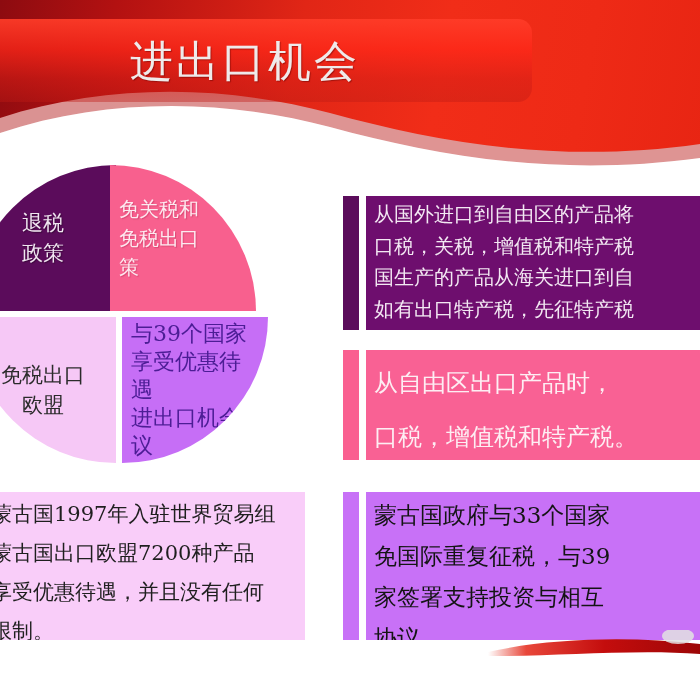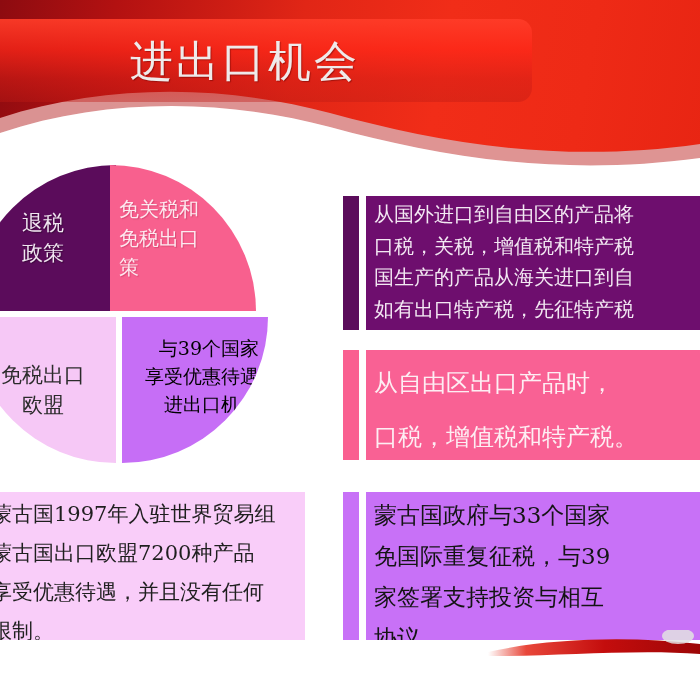--- a/index.html
+++ b/index.html
@@ -41,21 +41,21 @@
     width:128px;text-align:center;font-size:21px;line-height:30px;
     font-family:"DejaVu Serif","Liberation Serif",serif;
   }
   .q-tl{left:0;top:0;border-radius:146px 0 0 0;background:#5b0c5b;}
   .q-tl .qtxt{color:#f0e6f0;text-shadow:1px 1px 1px rgba(0,0,0,.35);}
   .q-tr{left:140px;top:0;border-radius:0 146px 0 0;background:#f8608e;}
   .q-tr .qtxt{color:#fdeaf0;text-align:left;font-size:20px;line-height:29px;text-shadow:1px 1px 1px rgba(160,30,70,.35);}
   .q-bl{left:0;top:152px;border-radius:0 0 0 146px;background:#f6c8f6;}
   .q-bl .qtxt{color:#2b2b2b;}
   .q-br{left:152px;top:152px;border-radius:0 0 146px 0;background:#c66ef6;}
-  .q-br .qtxt{color:#000000;text-align:right;font-size:19px;line-height:28px;}
+  .q-br .qtxt{color:#4c1d95;text-align:left;font-size:22px;line-height:28px;}
 
   
   .cbox{position:absolute;}
   .cbar{position:absolute;top:0;width:16px;height:100%;}
   .cbody{position:absolute;top:0;height:100%;overflow:hidden;}
   .cbody p{
     margin:0;padding:6px 0 0 8px;
     font-family:"DejaVu Serif","Liberation Serif",serif;
     white-space:nowrap;
   }

